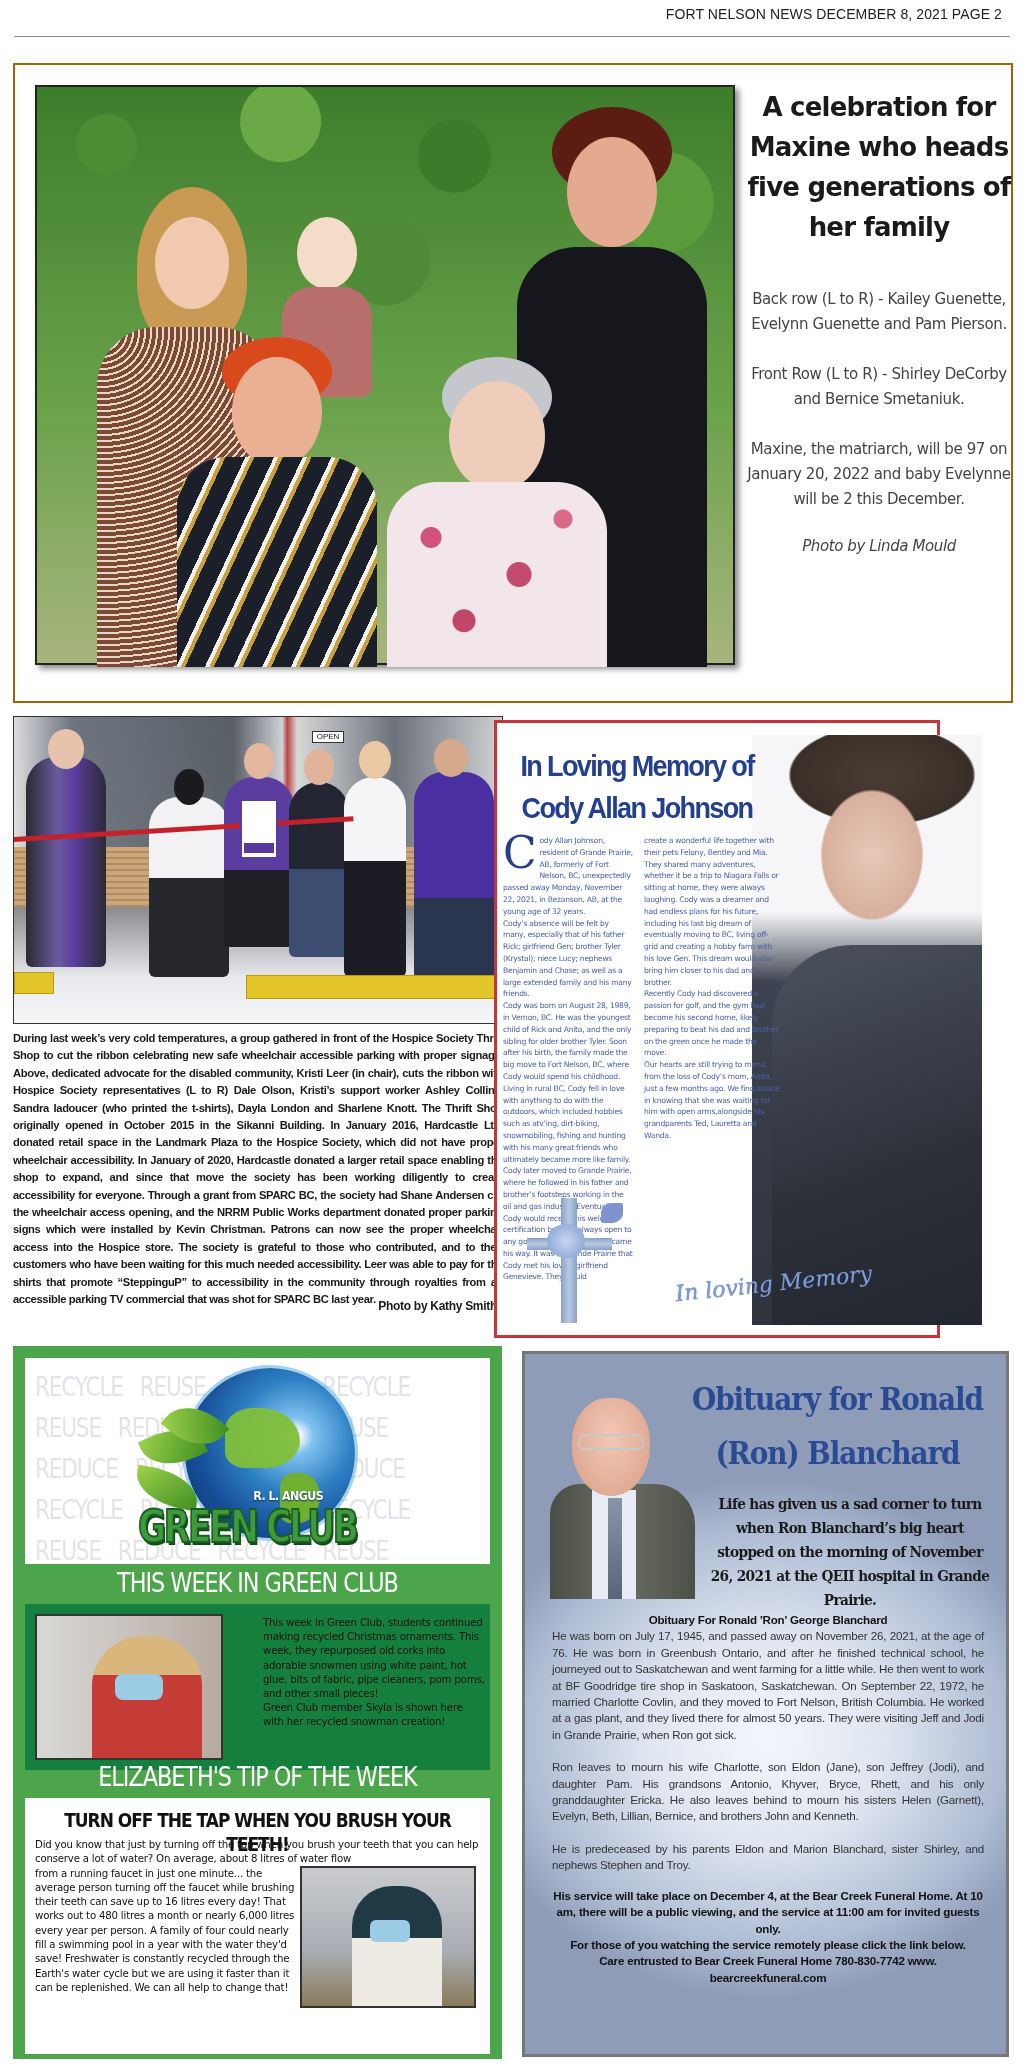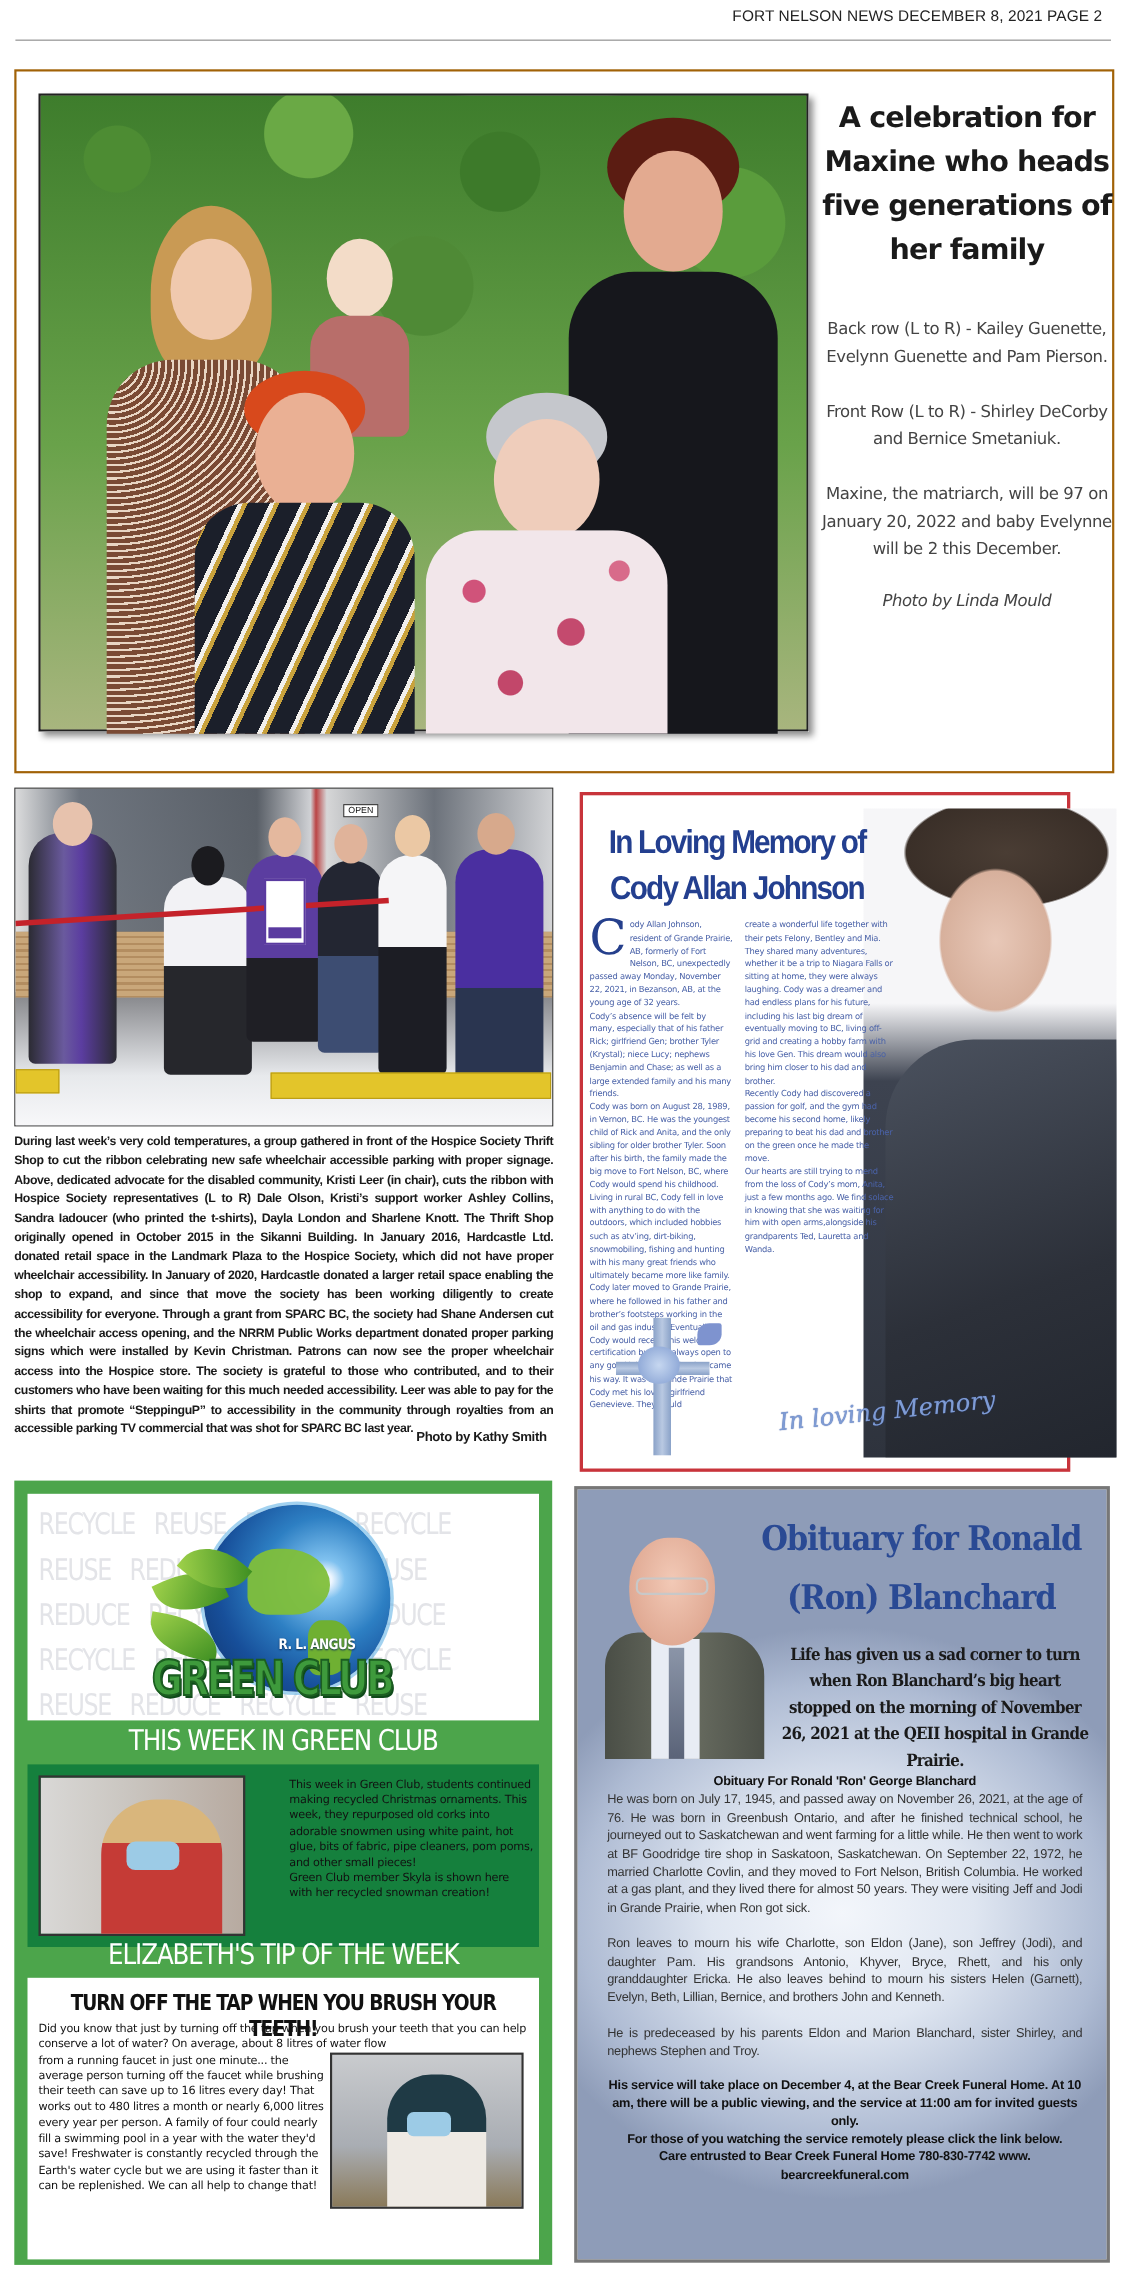--- a/index.html
+++ b/index.html
@@ -52,21 +52,21 @@
   .p2-person { position: absolute; border-radius: 30px 30px 6px 6px; }
   .p2-head { position: absolute; border-radius: 50%; }
   .p2-ribbon { position: absolute; left: 0; top: 120px; width: 340px; height: 5px; background: #c4222a; transform: rotate(-3.5deg); transform-origin: left; }
   .p2-sign { position: absolute; left: 226px; top: 82px; width: 38px; height: 60px; background: #fff; border: 2px solid #5a3aa0; }
   .p2-sign span { position: absolute; bottom: 4px; left: 2px; right: 2px; height: 10px; background: #5a3aa0; }
   .p2-open { position: absolute; left: 298px; top: 14px; width: 32px; height: 12px; background: #fff; border: 1px solid #333; font-size: 8px; font-weight: normal; text-align: center; line-height: 10px; font-family: "Liberation Sans", sans-serif; }
   .story2-caption { position: absolute; left: 0; top: 314px; width: 490px; font-family: "Liberation Sans Narrow", "Liberation Sans", sans-serif; font-size: 11.2px; line-height: 17.4px; font-weight: bold; color: #1a1a1a; text-align: justify; letter-spacing: -0.35px; }
   .story2-credit { position: absolute; right: 6px; top: 583px; font-size: 12px; font-weight: bold; color: #1a1a1a; letter-spacing: -0.3px; margin-left: 48px; }
 
   
-  .story3 { position: absolute; left: 527px; top: 720px; width: 446px; height: 618px; border: 3px solid #c8343b; background: #fff; padding-left: 23px; }
+  .story3 { position: absolute; left: 494px; top: 720px; width: 446px; height: 618px; border: 3px solid #c8343b; background: #fff; padding-left: 23px; }
   .s3-title { position: absolute; left: 10px; top: 22px; width: 260px; text-align: center; font-family: "Liberation Sans", sans-serif; font-weight: bold; font-size: 30px; line-height: 42px; color: #233f8f; letter-spacing: -1.8px; transform: scaleX(0.9); transform-origin: center; }
   .s3-col { position: absolute; top: 112px; width: 130px; font-family: "DejaVu Sans", sans-serif; font-size: 7.6px; line-height: 11.8px; color: #4a62a8; letter-spacing: -0.25px; }
   .s3-col1 { left: 6px; }
   .s3-col2 { left: 147px; width: 136px; }
   .s3-dropcap { float: left; font-family: "DejaVu Serif", serif; font-size: 44px; line-height: 36px; color: #253f8c; margin: 0 3px 0 0; font-weight: 300; }
   .s3-photo { position: absolute; left: 255px; top: 12px; width: 230px; height: 590px; overflow: hidden;
     background: radial-gradient(ellipse 110px 140px at 120px 120px, #e8c8b8 0%, #d7b09c 45%, transparent 47%),
       radial-gradient(ellipse 130px 70px at 130px 40px, #4a3d34 0%, #3a2f28 70%, transparent 72%),
       linear-gradient(180deg, #f6f6f8 0%, #f6f6f8 30%, #3d4350 42%, #2e333d 100%); }
   .s3-shirt { position: absolute; left: 20px; top: 210px; width: 210px; height: 380px; background: linear-gradient(160deg, #4b525f 0%, #2c3039 60%, #22262e 100%); border-radius: 80px 0 0 0; }

